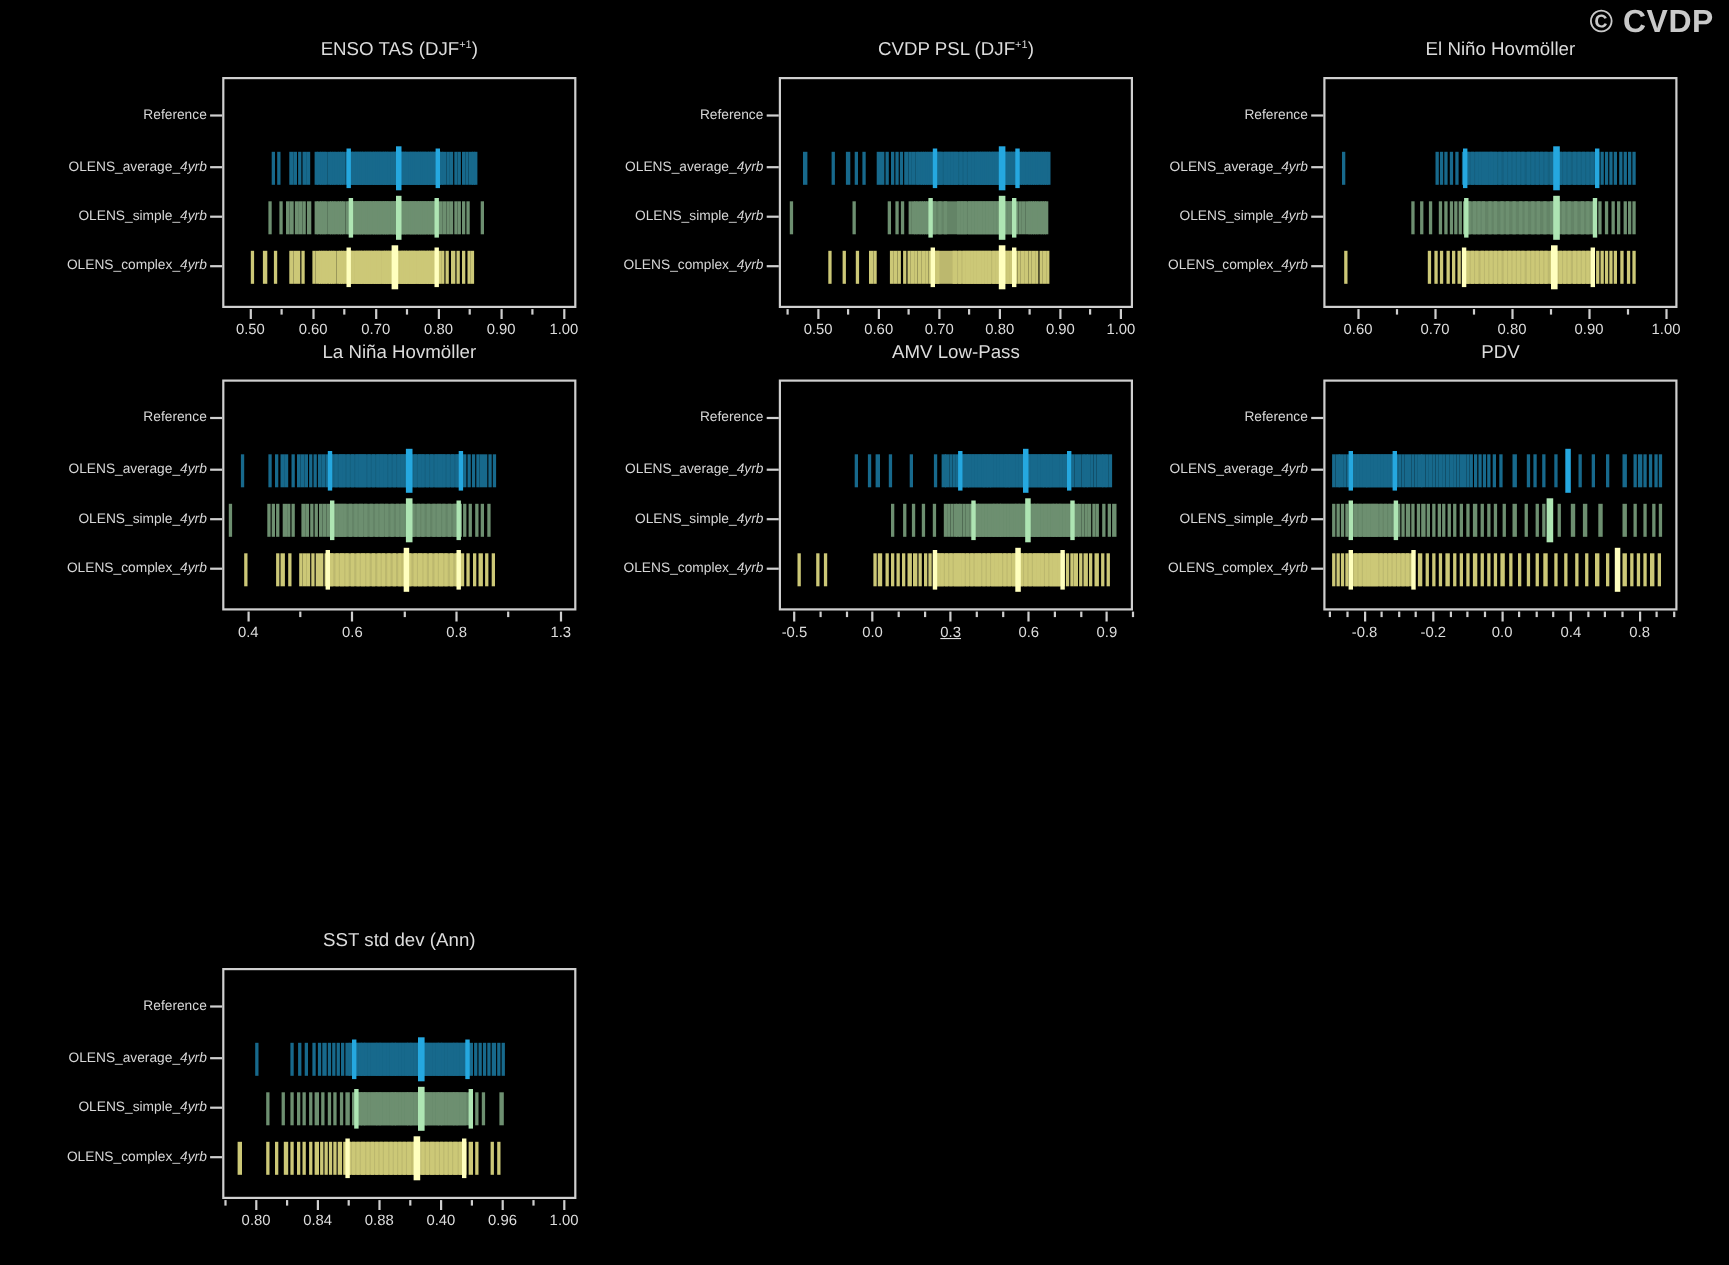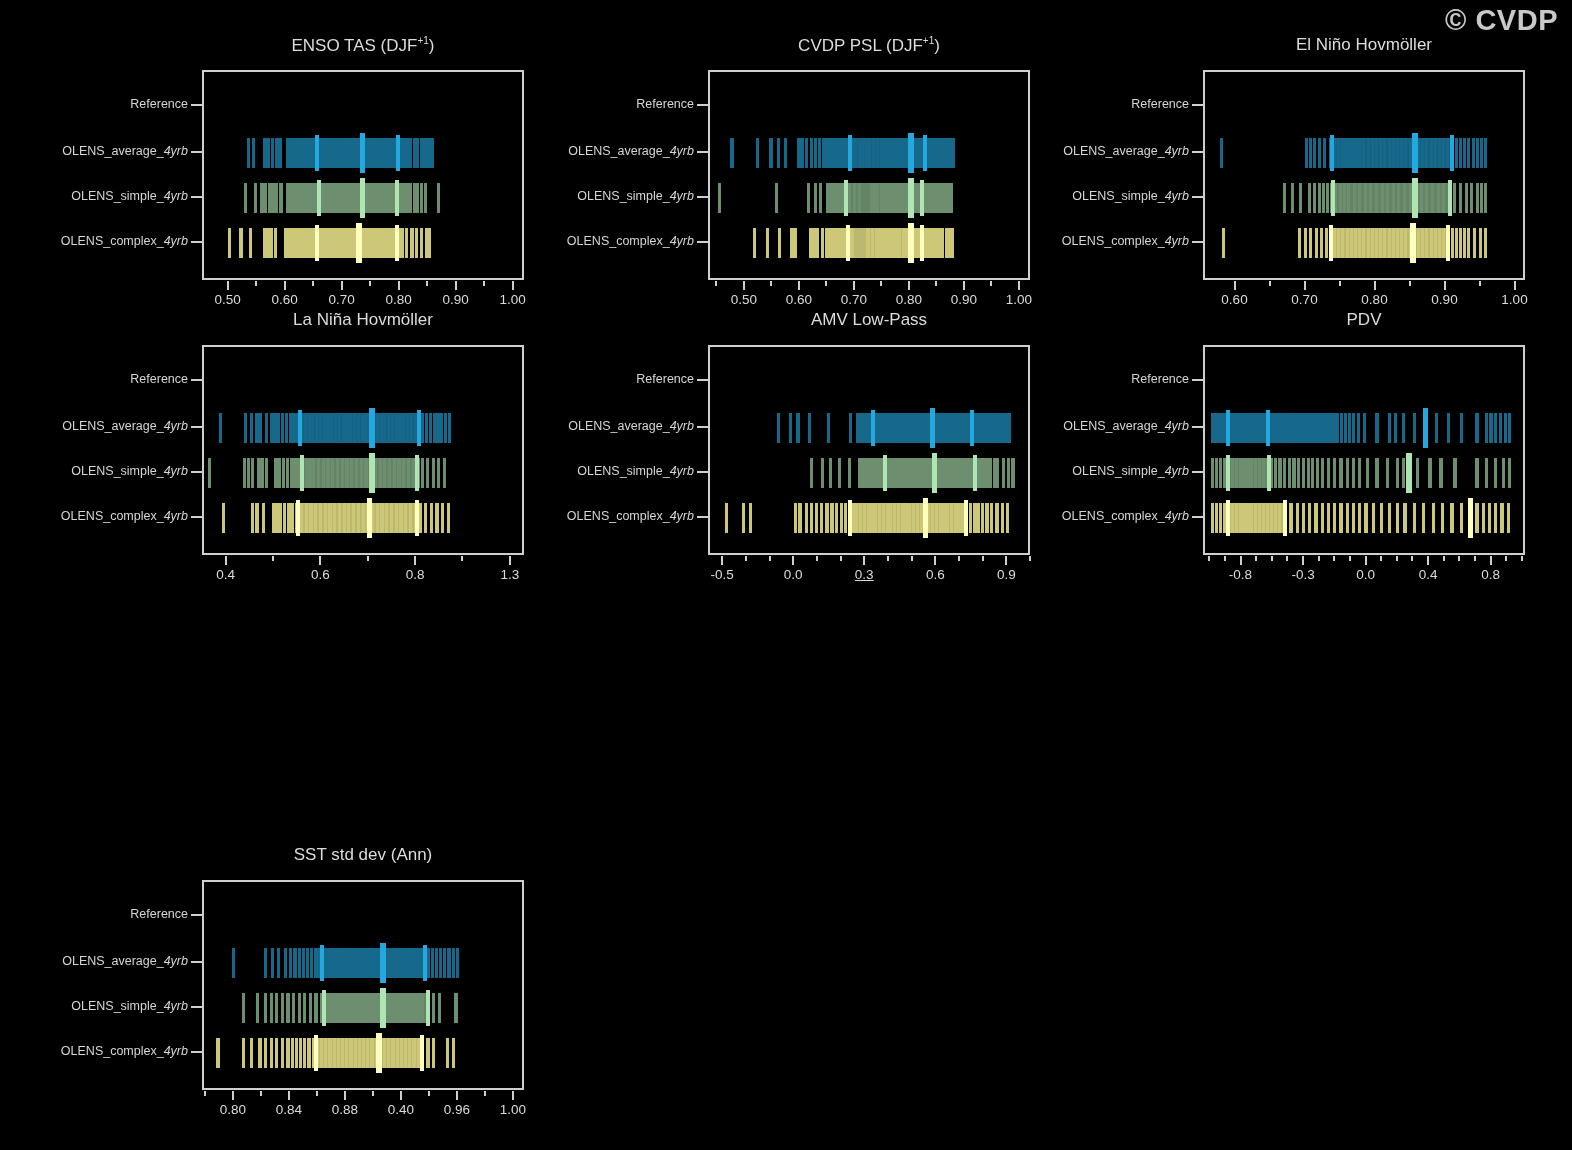--- a/index.html
+++ b/index.html
@@ -1282,21 +1282,21 @@
         <div class="xtickmin" style="left: 192.825px;"></div>
         <div class="xtickmin" style="left: 208.456px;"></div>
         <div class="xtickmaj" style="left: 224.087px;"></div>
         <div class="xtickmin" style="left: 239.718px;"></div>
         <div class="xtickmin" style="left: 255.35px;"></div>
         <div class="xtickmin" style="left: 270.981px;"></div>
         <div class="xtickmaj" style="left: 286.612px;"></div>
         <div class="xtickmin" style="left: 302.243px;"></div>
         <div class="xtickmin" style="left: 317.874px;"></div>
         <div class="xtlabel" style="left: 37.5146px;">-0.8</div>
-        <div class="xtlabel" style="left: 100.039px;">-0.3</div>
+        <div class="xtlabel" style="left: 100.039px;">-0.2</div>
         <div class="xtlabel" style="left: 162.563px;">0.0</div>
         <div class="xtlabel" style="left: 225.087px;">0.4</div>
         <div class="xtlabel" style="left: 287.612px;">0.8</div>
       </div>
     </div>
     <div class="panel" style="left: 30px; top: 845px; width: 494px;">
       <div class="panel-title" style="left: 172px; width: 322px;">SST std dev (Ann)</div>
       <div class="plotbox" style="left: 172px; top: 35px; width: 322px; height: 210px;">
         <div class="rug-row" style="top: 65.85px; height: 30px;">
           <div class="rug" style="left: 117.6px; width: 103.6px; background: rgb(23, 105, 140); opacity: 0.92;"></div>

